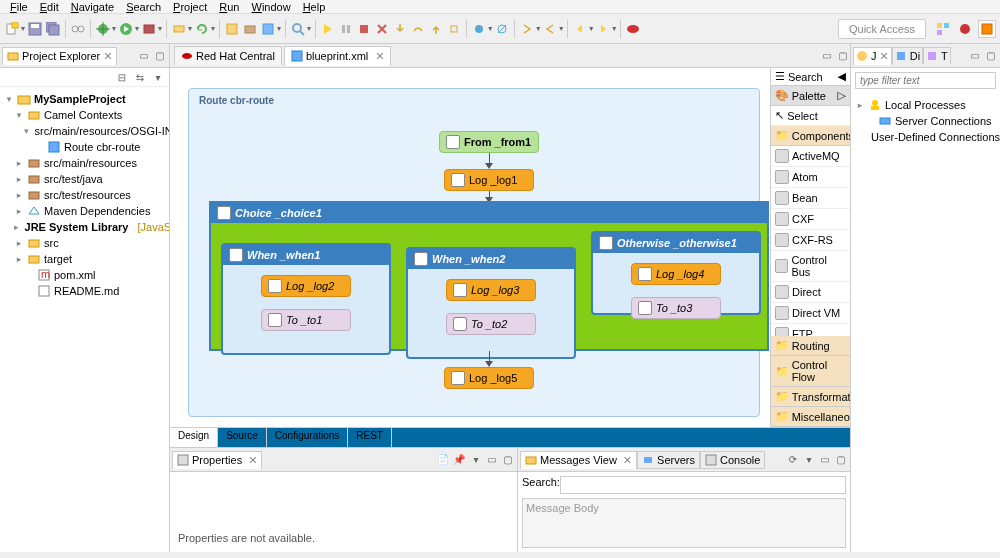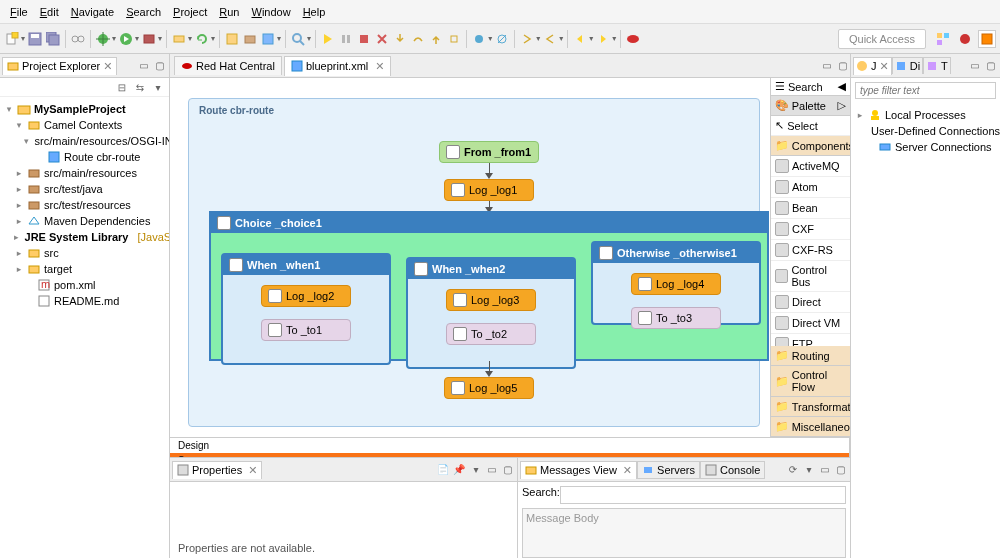--- a/index.html
+++ b/index.html
@@ -1,19 +1,19 @@
 <!DOCTYPE html>
 <html><head>
 <meta charset="utf-8">
 <style>
 * { box-sizing: border-box; margin: 0; padding: 0; font-family: "Segoe UI", Tahoma, sans-serif; font-size: 11px; }
 body { width: 1000px; height: 558px; background: #eeeeee; overflow: hidden; position: relative; }
 
 
-.menubar { height: 24px; background: #f5f5f5; border-bottom: 1px solid #ddd; display: flex; align-items: center; padding: 0 4px; }
+.menubar { height: 14px; background: #f5f5f5; border-bottom: 1px solid #ddd; display: flex; align-items: center; padding: 0 4px; }
 .menubar span { padding: 2px 6px; cursor: pointer; }
 .menubar span:first-letter { text-decoration: underline; }
 
 
 .toolbar { height: 30px; background: #f0f0f0; border-bottom: 1px solid #ccc; display: flex; align-items: center; padding: 0 4px; gap: 2px; }
 .tb-icon { width: 16px; height: 16px; display: inline-flex; align-items: center; justify-content: center; cursor: pointer; opacity: 0.8; }
 .tb-sep { width: 1px; height: 18px; background: #ccc; margin: 0 2px; }
 .tb-drop { font-size: 8px; color: #666; margin-left: -1px; }
 .quick-access { margin-left: auto; border: 1px solid #ccc; background: #fff; padding: 3px 10px; color: #888; border-radius: 2px; }
 .persp-icons { display: flex; gap: 4px; margin-left: 6px; }
@@ -47,27 +47,27 @@
 .canvas-wrap { flex: 1; background: #fff; position: relative; overflow: hidden; }
 
 
 .route-box { position: absolute; left: 18px; top: 20px; right: 10px; bottom: 10px; border: 1px solid #a4c7e6; background: #e6f2fb; border-radius: 4px; }
 .route-title { position: absolute; left: 10px; top: 6px; font-weight: bold; color: #4a6a8a; font-size: 10px; }
 .node { position: absolute; border-radius: 4px; display: flex; align-items: center; font-size: 10px; padding: 3px 6px; gap: 4px; }
 .node.from { background: #b7e29a; border: 1px solid #8cc66f; font-weight: bold; }
 .node.log { background: #f5a623; border: 1px solid #d68b0f; }
 .node.to { background: #e6d5e8; border: 1px solid #c0aec2; }
 .node-icon { width: 14px; height: 14px; background: #fff; border-radius: 2px; border: 1px solid #888; }
-.choice-box { position: absolute; border: 2px solid #3a7fbf; background: #86efac; border-radius: 0; }
+.choice-box { position: absolute; border: 2px solid #3a7fbf; background: #84cc16; border-radius: 0; font-style: italic; }
 .choice-hdr { background: #3a7fbf; color: #fff; padding: 3px 6px; font-size: 10px; font-weight: bold; display: flex; align-items: center; gap: 4px; }
 .when-box { position: absolute; border: 2px solid #3a7fbf; background: #d9ebf9; border-radius: 4px; }
 .arrow { position: absolute; width: 0; height: 0; border-left: 4px solid transparent; border-right: 4px solid transparent; border-top: 6px solid #555; }
 .line-v { position: absolute; width: 1px; background: #555; }
 
-.designer-tabs { height: 20px; background: #f97316; border-top: 1px solid #ccc; display: flex; flex-direction: column; }
+.designer-tabs { height: 20px; background: #0369a1; border-top: 1px solid #ccc; display: flex; }
 .designer-tab { padding: 2px 8px; border-right: 1px solid #ccc; font-size: 10px; cursor: pointer; }
 .designer-tab.active { background: #fff; }
 
 
 .palette { width: 80px; background: #f5f5f5; border-left: 1px solid #ccc; display: flex; flex-direction: column; overflow: hidden; }
 .pal-search { display: flex; align-items: center; padding: 2px 4px; background: #fff; border-bottom: 1px solid #ccc; gap: 3px; }
 .pal-hdr { padding: 3px 4px; background: #e0e0e0; border-bottom: 1px solid #ccc; font-size: 10px; display: flex; align-items: center; gap: 3px; cursor: pointer; }
 .pal-hdr.orange { background: #f5e0c0; }
 .pal-item { padding: 3px 4px; background: #fff; border-bottom: 1px solid #eee; font-size: 10px; display: flex; align-items: center; gap: 3px; cursor: pointer; }
 .pal-item-icon { width: 14px; height: 14px; background: #ddd; border: 1px solid #aaa; border-radius: 2px; }
@@ -686,26 +686,26 @@
           <span class="tw">▸</span>
           <svg width="14" height="14">
             <circle cx="7" cy="5" r="3" fill="#fc0"></circle>
             <rect x="3" y="8" width="8" height="4" fill="#fc0"></rect>
           </svg>
           <span>Local Processes</span>
         </div>
       <div class="tree-row ind1">
           <span class="tw"></span>
           <svg width="14" height="14">
+            <rect x="2" y="4" width="10" height="6" fill="#6af" stroke="#28c"></rect>
+          </svg>
+          <span>Server Connections</span>
+        </div>
+      <div class="tree-row ind1">
+          <span class="tw"></span>
+          <svg width="14" height="14">
             <path d="M3 10 L7 3 L11 10" fill="none" stroke="#f80" stroke-width="2"></path>
           </svg>
           <span>User-Defined Connections</span>
-        </div>
-      <div class="tree-row ind1">
-          <span class="tw"></span>
-          <svg width="14" height="14">
-            <rect x="2" y="4" width="10" height="6" fill="#6af" stroke="#28c"></rect>
-          </svg>
-          <span>Server Connections</span>
         </div>
     </div>
   </div>
 </div>
 
 </body></html>

